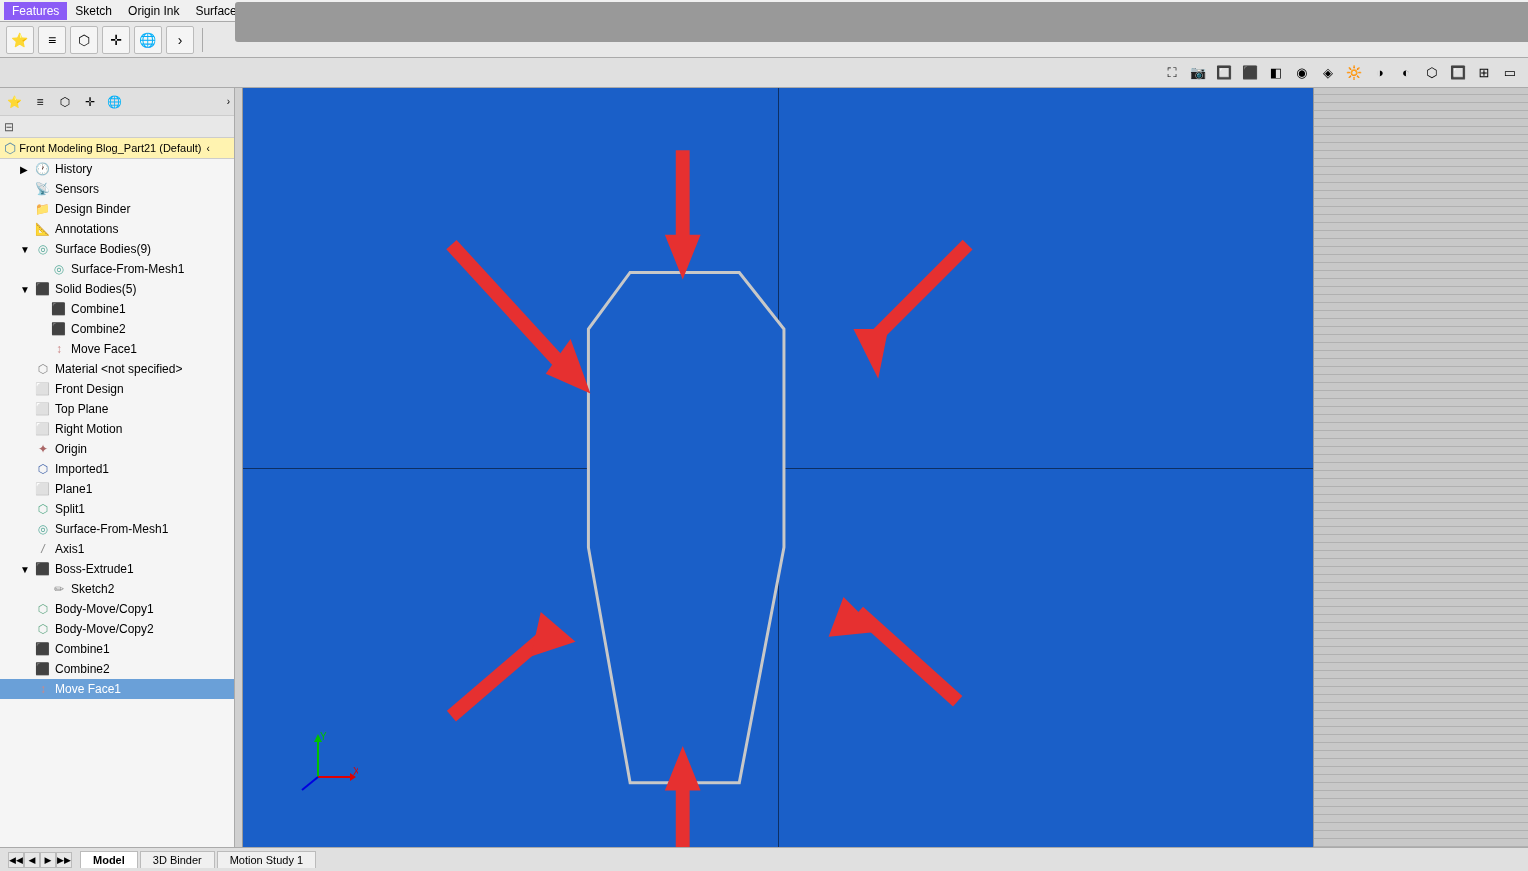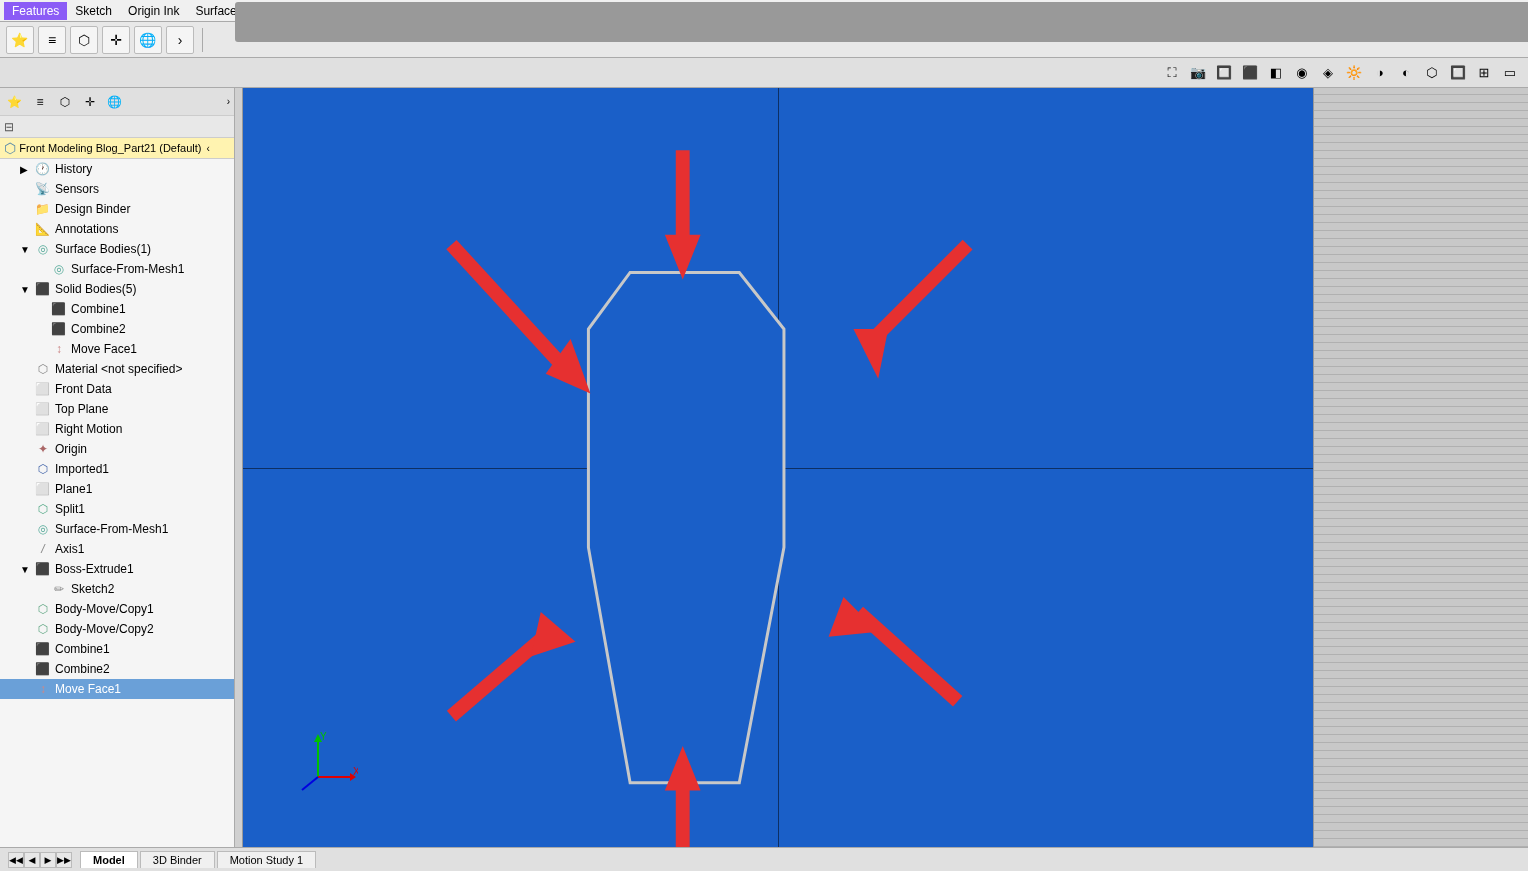--- a/index.html
+++ b/index.html
@@ -335,21 +335,21 @@
         <div class="tree-indent"></div>
         <div class="tree-arrow" style="visibility:hidden;">▶</div>
         <div class="tree-icon icon-annotation">📐</div>
         <span class="tree-label">Annotations</span>
       </div>
 
       <div class="tree-item">
         <div class="tree-indent"></div>
         <div class="tree-arrow">▼</div>
         <div class="tree-icon icon-surface">◎</div>
-        <span class="tree-label">Surface Bodies(1)</span>
+        <span class="tree-label">Surface Bodies(9)</span>
       </div>
 
       <div class="tree-item">
         <div class="tree-indent"></div>
         <div class="tree-indent"></div>
         <div class="tree-arrow" style="visibility:hidden;">▶</div>
         <div class="tree-icon icon-surface">◎</div>
         <span class="tree-label">Surface-From-Mesh1</span>
       </div>
 
@@ -388,21 +388,21 @@
         <div class="tree-indent"></div>
         <div class="tree-arrow" style="visibility:hidden;">▶</div>
         <div class="tree-icon icon-material">⬡</div>
         <span class="tree-label">Material &lt;not specified&gt;</span>
       </div>
 
       <div class="tree-item">
         <div class="tree-indent"></div>
         <div class="tree-arrow" style="visibility:hidden;">▶</div>
         <div class="tree-icon icon-plane">⬜</div>
-        <span class="tree-label">Front Data</span>
+        <span class="tree-label">Front Design</span>
       </div>
 
       <div class="tree-item">
         <div class="tree-indent"></div>
         <div class="tree-arrow" style="visibility:hidden;">▶</div>
         <div class="tree-icon icon-plane">⬜</div>
         <span class="tree-label">Top Plane</span>
       </div>
 
       <div class="tree-item">

